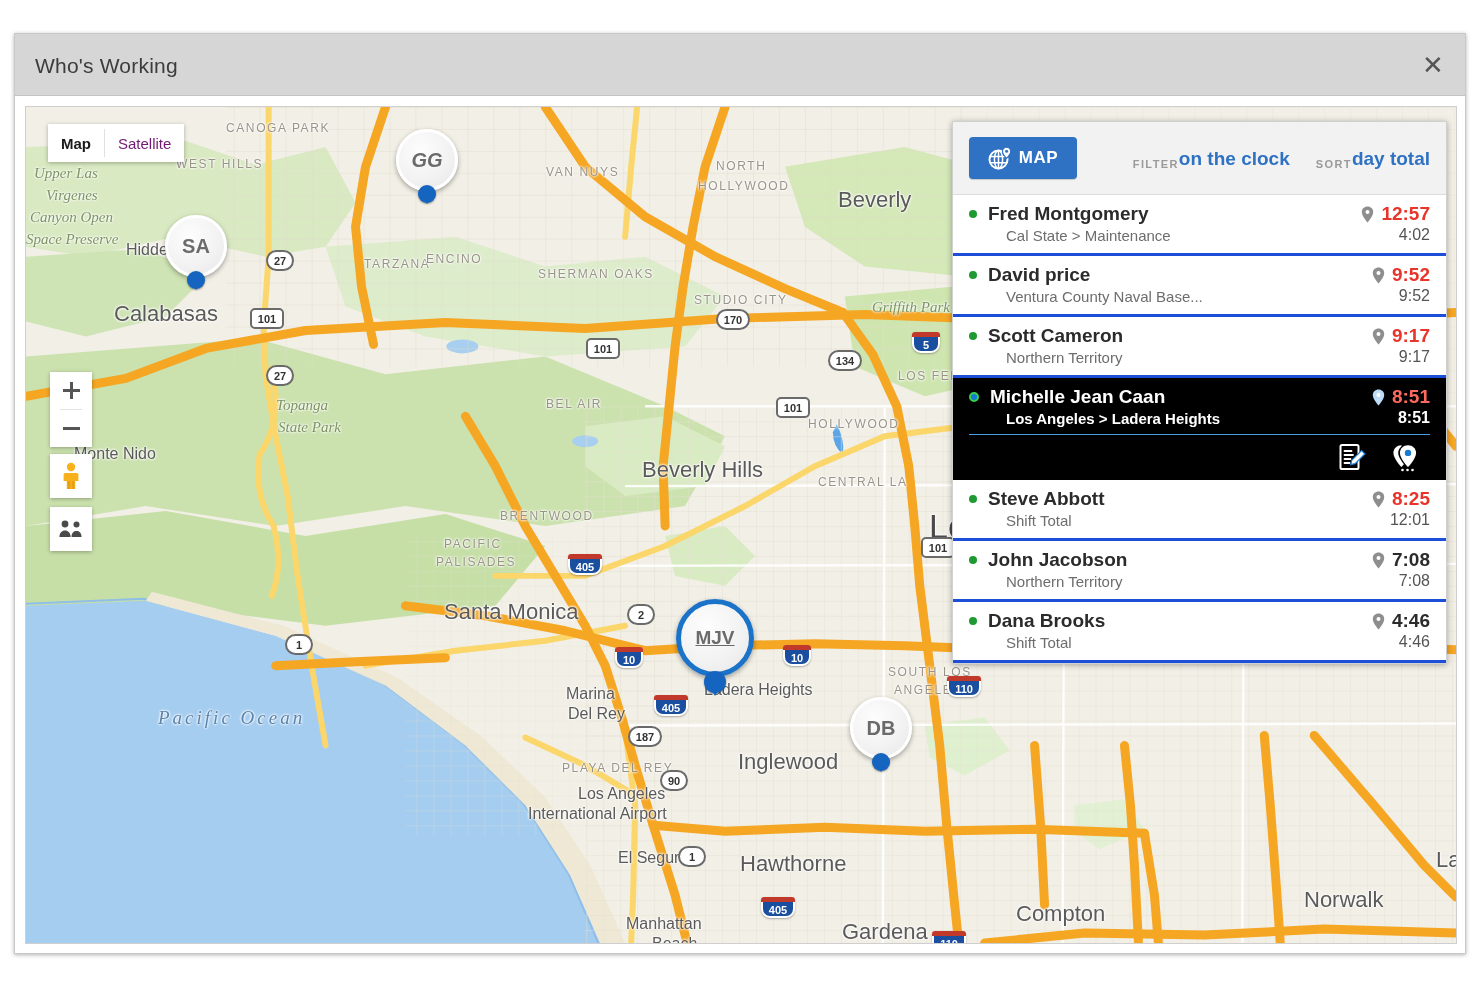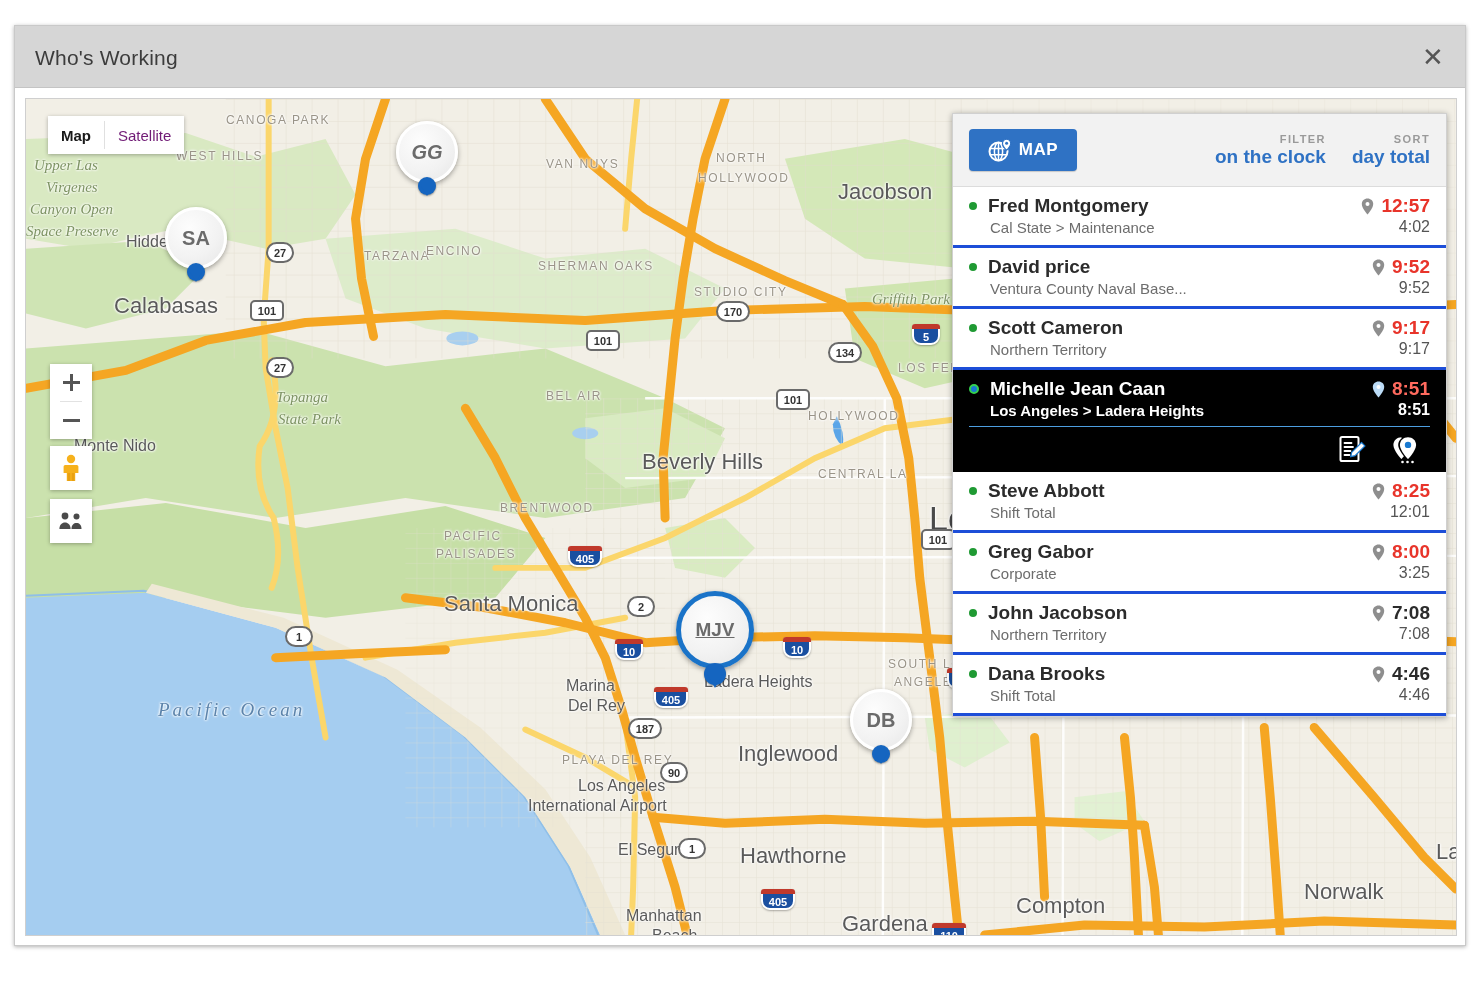--- a/index.html
+++ b/index.html
@@ -5,21 +5,21 @@
   html,body{margin:0;padding:0;}
   body{
     width:1480px;height:987px;overflow:hidden;
     background:#ffffff;
     font-family:"Liberation Sans", sans-serif;
     -webkit-font-smoothing:antialiased;
   }
 
   
   #modal{
-    position:absolute;left:14px;top:25px;width:1452px;height:921px;
+    position:absolute;left:14px;top:33px;width:1452px;height:921px;
     background:#ffffff;
     box-shadow:0 1px 4px rgba(0,0,0,.30);
     border:1px solid #c9c9c9;
     box-sizing:border-box;
   }
   #titlebar{
     position:absolute;left:0;top:0;width:100%;height:62px;
     background:#d6d6d6;
     border-bottom:1px solid #c4c4c4;
     box-sizing:border-box;
@@ -117,32 +117,32 @@
   #panelhead{
     height:73px;background:#f2f2f2;border-bottom:1px solid #dcdcdc;
     display:flex;align-items:center;padding:0 16px;box-sizing:border-box;
   }
   #mapBtn{
     background:#2f72c4;border-radius:4px;height:42px;width:108px;
     display:flex;align-items:center;justify-content:center;gap:6px;
     color:#fff;font-weight:bold;font-size:17px;letter-spacing:.5px;cursor:pointer;
     box-shadow:0 1px 1px rgba(0,0,0,.18);
   }
-  .hdcol{display:flex;flex-direction:column;align-items:flex-end;}
+  .hdcol{display:flex;flex-direction:row;align-items:flex-end;}
   .hdcaption{font-size:11px;color:#9a9a9a;letter-spacing:1.4px;font-weight:bold;}
   .hdvalue{font-size:19px;color:#2f72c4;font-weight:bold;margin-top:1px;cursor:pointer;}
   #filtercol{margin-left:auto;}
   #sortcol{margin-left:26px;}
 
   .row{border-bottom:3px solid #1d4ed8;padding:8px 16px 9px 16px;box-sizing:border-box;}
   .row .l1{display:flex;align-items:center;}
   .row .l2{display:flex;align-items:center;margin-top:1px;}
   .dot{width:8px;height:8px;border-radius:50%;background:#1f9a33;margin-right:11px;flex:none;}
   .name{font-size:19px;font-weight:bold;color:#2b2b2b;}
-  .sub{font-size:15px;color:#6d6d6d;margin-left:21px;}
+  .sub{font-size:15px;color:#6d6d6d;margin-left:37px;}
   .rt{margin-left:auto;display:flex;align-items:center;gap:7px;}
   .clock{font-size:19px;font-weight:bold;color:#e8342a;}
   .clock.dark{color:#2b2b2b;}
   .total{margin-left:auto;font-size:16px;color:#545454;}
 
   .row.sel{background:#000000;border-bottom:none;padding-bottom:0;}
   .row.sel .name,.row.sel .sub{color:#ffffff;}
   .row.sel .sub{font-weight:bold;}
   .row.sel .total{color:#ffffff;font-weight:bold;}
   .row.sel .clock{color:#ff6a5e;}
@@ -251,21 +251,21 @@
     <div id="placelabels">
         <div style="position: absolute; white-space: nowrap; text-shadow: rgb(255, 255, 255) 0px 0px 3px, rgb(255, 255, 255) 0px 0px 3px, rgb(255, 255, 255) 0px 0px 2px; left: 200px; top: 14px; font-size: 12px; letter-spacing: 1.6px; color: rgb(154, 148, 136); font-family: &quot;Liberation Sans&quot;, sans-serif;">CANOGA PARK</div>
         <div style="position: absolute; white-space: nowrap; text-shadow: rgb(255, 255, 255) 0px 0px 3px, rgb(255, 255, 255) 0px 0px 3px, rgb(255, 255, 255) 0px 0px 2px; left: 150px; top: 50px; font-size: 12px; letter-spacing: 1.6px; color: rgb(154, 148, 136); font-family: &quot;Liberation Sans&quot;, sans-serif;">WEST HILLS</div>
         <div style="position: absolute; white-space: nowrap; text-shadow: rgb(255, 255, 255) 0px 0px 3px, rgb(255, 255, 255) 0px 0px 3px, rgb(255, 255, 255) 0px 0px 2px; left: 8px; top: 58px; font-size: 15px; color: rgb(125, 147, 98); font-style: italic; font-family: &quot;Liberation Serif&quot;, serif;">Upper Las</div>
         <div style="position: absolute; white-space: nowrap; text-shadow: rgb(255, 255, 255) 0px 0px 3px, rgb(255, 255, 255) 0px 0px 3px, rgb(255, 255, 255) 0px 0px 2px; left: 20px; top: 80px; font-size: 15px; color: rgb(125, 147, 98); font-style: italic; font-family: &quot;Liberation Serif&quot;, serif;">Virgenes</div>
         <div style="position: absolute; white-space: nowrap; text-shadow: rgb(255, 255, 255) 0px 0px 3px, rgb(255, 255, 255) 0px 0px 3px, rgb(255, 255, 255) 0px 0px 2px; left: 4px; top: 102px; font-size: 15px; color: rgb(125, 147, 98); font-style: italic; font-family: &quot;Liberation Serif&quot;, serif;">Canyon Open</div>
         <div style="position: absolute; white-space: nowrap; text-shadow: rgb(255, 255, 255) 0px 0px 3px, rgb(255, 255, 255) 0px 0px 3px, rgb(255, 255, 255) 0px 0px 2px; left: 0px; top: 124px; font-size: 15px; color: rgb(125, 147, 98); font-style: italic; font-family: &quot;Liberation Serif&quot;, serif;">Space Preserve</div>
         <div style="position: absolute; white-space: nowrap; text-shadow: rgb(255, 255, 255) 0px 0px 3px, rgb(255, 255, 255) 0px 0px 3px, rgb(255, 255, 255) 0px 0px 2px; left: 520px; top: 58px; font-size: 12px; letter-spacing: 1.6px; color: rgb(154, 148, 136); font-family: &quot;Liberation Sans&quot;, sans-serif;">VAN NUYS</div>
         <div style="position: absolute; white-space: nowrap; text-shadow: rgb(255, 255, 255) 0px 0px 3px, rgb(255, 255, 255) 0px 0px 3px, rgb(255, 255, 255) 0px 0px 2px; left: 690px; top: 52px; font-size: 12px; letter-spacing: 1.6px; color: rgb(154, 148, 136); font-family: &quot;Liberation Sans&quot;, sans-serif;">NORTH</div>
         <div style="position: absolute; white-space: nowrap; text-shadow: rgb(255, 255, 255) 0px 0px 3px, rgb(255, 255, 255) 0px 0px 3px, rgb(255, 255, 255) 0px 0px 2px; left: 672px; top: 72px; font-size: 12px; letter-spacing: 1.6px; color: rgb(154, 148, 136); font-family: &quot;Liberation Sans&quot;, sans-serif;">HOLLYWOOD</div>
-        <div style="position: absolute; white-space: nowrap; text-shadow: rgb(255, 255, 255) 0px 0px 3px, rgb(255, 255, 255) 0px 0px 3px, rgb(255, 255, 255) 0px 0px 2px; left: 812px; top: 80px; font-size: 22px; color: rgb(90, 90, 90); font-family: &quot;Liberation Sans&quot;, sans-serif;">Jacobson</div>
+        <div style="position: absolute; white-space: nowrap; text-shadow: rgb(255, 255, 255) 0px 0px 3px, rgb(255, 255, 255) 0px 0px 3px, rgb(255, 255, 255) 0px 0px 2px; left: 812px; top: 80px; font-size: 22px; color: rgb(90, 90, 90); font-family: &quot;Liberation Sans&quot;, sans-serif;">Beverly</div>
         <div style="position: absolute; white-space: nowrap; text-shadow: rgb(255, 255, 255) 0px 0px 3px, rgb(255, 255, 255) 0px 0px 3px, rgb(255, 255, 255) 0px 0px 2px; left: 338px; top: 150px; font-size: 12px; letter-spacing: 1.6px; color: rgb(154, 148, 136); font-family: &quot;Liberation Sans&quot;, sans-serif;">TARZANA</div>
         <div style="position: absolute; white-space: nowrap; text-shadow: rgb(255, 255, 255) 0px 0px 3px, rgb(255, 255, 255) 0px 0px 3px, rgb(255, 255, 255) 0px 0px 2px; left: 400px; top: 145px; font-size: 12px; letter-spacing: 1.6px; color: rgb(154, 148, 136); font-family: &quot;Liberation Sans&quot;, sans-serif;">ENCINO</div>
         <div style="position: absolute; white-space: nowrap; text-shadow: rgb(255, 255, 255) 0px 0px 3px, rgb(255, 255, 255) 0px 0px 3px, rgb(255, 255, 255) 0px 0px 2px; left: 512px; top: 160px; font-size: 12px; letter-spacing: 1.6px; color: rgb(154, 148, 136); font-family: &quot;Liberation Sans&quot;, sans-serif;">SHERMAN OAKS</div>
         <div style="position: absolute; white-space: nowrap; text-shadow: rgb(255, 255, 255) 0px 0px 3px, rgb(255, 255, 255) 0px 0px 3px, rgb(255, 255, 255) 0px 0px 2px; left: 668px; top: 186px; font-size: 12px; letter-spacing: 1.6px; color: rgb(154, 148, 136); font-family: &quot;Liberation Sans&quot;, sans-serif;">STUDIO CITY</div>
         <div style="position: absolute; white-space: nowrap; text-shadow: rgb(255, 255, 255) 0px 0px 3px, rgb(255, 255, 255) 0px 0px 3px, rgb(255, 255, 255) 0px 0px 2px; left: 846px; top: 192px; font-size: 15px; color: rgb(125, 147, 98); font-style: italic; font-family: &quot;Liberation Serif&quot;, serif;">Griffith Park</div>
         <div style="position: absolute; white-space: nowrap; text-shadow: rgb(255, 255, 255) 0px 0px 3px, rgb(255, 255, 255) 0px 0px 3px, rgb(255, 255, 255) 0px 0px 2px; left: 100px; top: 134px; font-size: 16px; color: rgb(90, 90, 90); font-family: &quot;Liberation Sans&quot;, sans-serif;">Hidden Hills</div>
         <div style="position: absolute; white-space: nowrap; text-shadow: rgb(255, 255, 255) 0px 0px 3px, rgb(255, 255, 255) 0px 0px 3px, rgb(255, 255, 255) 0px 0px 2px; left: 88px; top: 194px; font-size: 22px; color: rgb(90, 90, 90); font-family: &quot;Liberation Sans&quot;, sans-serif;">Calabasas</div>
         <div style="position: absolute; white-space: nowrap; text-shadow: rgb(255, 255, 255) 0px 0px 3px, rgb(255, 255, 255) 0px 0px 3px, rgb(255, 255, 255) 0px 0px 2px; left: 872px; top: 262px; font-size: 12px; letter-spacing: 1.6px; color: rgb(154, 148, 136); font-family: &quot;Liberation Sans&quot;, sans-serif;">LOS FELIZ</div>
         <div style="position: absolute; white-space: nowrap; text-shadow: rgb(255, 255, 255) 0px 0px 3px, rgb(255, 255, 255) 0px 0px 3px, rgb(255, 255, 255) 0px 0px 2px; left: 250px; top: 290px; font-size: 15px; color: rgb(125, 147, 98); font-style: italic; font-family: &quot;Liberation Serif&quot;, serif;">Topanga</div>
         <div style="position: absolute; white-space: nowrap; text-shadow: rgb(255, 255, 255) 0px 0px 3px, rgb(255, 255, 255) 0px 0px 3px, rgb(255, 255, 255) 0px 0px 2px; left: 252px; top: 312px; font-size: 15px; color: rgb(125, 147, 98); font-style: italic; font-family: &quot;Liberation Serif&quot;, serif;">State Park</div>
@@ -534,37 +534,20 @@
               </span>
             </div>
             <div class="l2">
               <span class="sub">Shift Total</span>
               <span class="total">12:01</span>
             </div>
           </div>
           <div class="row">
             <div class="l1">
               <span class="dot"></span>
-              <span class="name">Greg  Gabor</span>
-              <span class="rt">
-                <svg class="pinsm" width="13" height="17" viewBox="0 0 13 17">
-                  <path d="M6.5,0.6 C3.3,0.6 0.8,3 0.8,6 C0.8,10.2 6.5,16.6 6.5,16.6 C6.5,16.6 12.2,10.2 12.2,6 C12.2,3 9.7,0.6 6.5,0.6 Z" fill="#8e8e8e"></path>
-                  <circle cx="6.5" cy="5.9" r="2" fill="#ffffff"></circle>
-                </svg>
-                <span class="clock">8:00</span>
-              </span>
-            </div>
-            <div class="l2">
-              <span class="sub">Corporate</span>
-              <span class="total">3:25</span>
-            </div>
-          </div>
-          <div class="row">
-            <div class="l1">
-              <span class="dot"></span>
               <span class="name">John Jacobson</span>
               <span class="rt">
                 <svg class="pinsm" width="13" height="17" viewBox="0 0 13 17">
                   <path d="M6.5,0.6 C3.3,0.6 0.8,3 0.8,6 C0.8,10.2 6.5,16.6 6.5,16.6 C6.5,16.6 12.2,10.2 12.2,6 C12.2,3 9.7,0.6 6.5,0.6 Z" fill="#8e8e8e"></path>
                   <circle cx="6.5" cy="5.9" r="2" fill="#ffffff"></circle>
                 </svg>
                 <span class="clock dark">7:08</span>
               </span>
             </div>
             <div class="l2">

